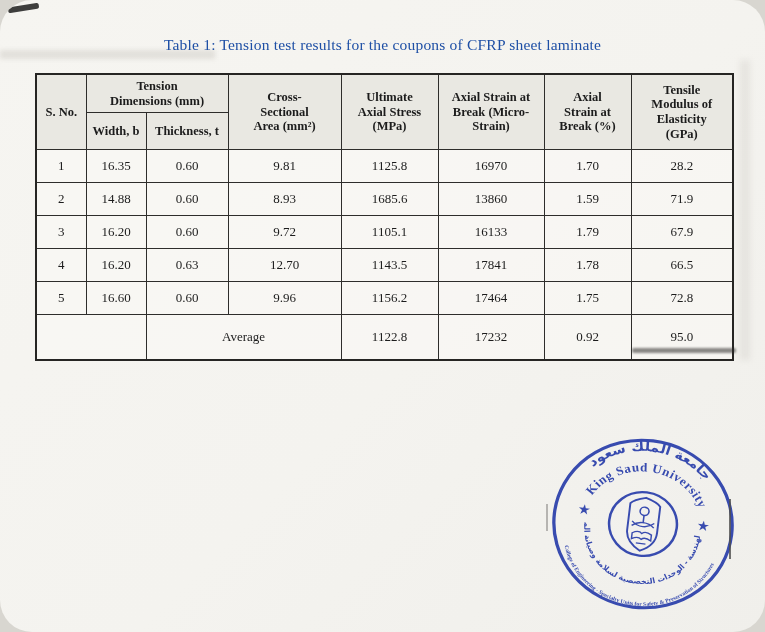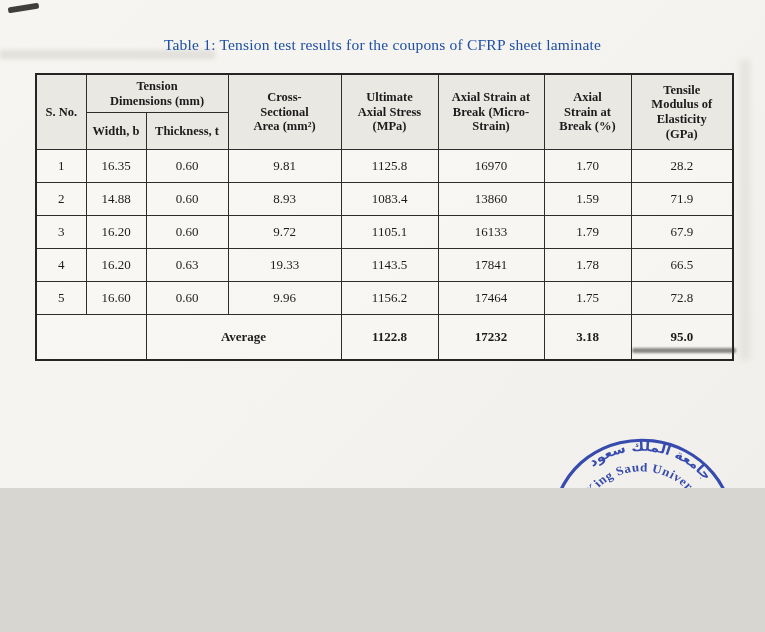--- a/index.html
+++ b/index.html
@@ -1,19 +1,19 @@
 <!DOCTYPE html>
 <html><head>
 <meta charset="utf-8">
 <style>
   html,body{margin:0;padding:0;background:#d8d6d0;}
   #page{
-    position:relative; width:765px; height:488px; overflow:hidden;
+    position:relative; width:765px; height:632px; overflow:hidden;
     background:linear-gradient(135deg,#f6f5f1 0%,#f4f3ef 55%,#f0efeb 100%);
-    font-family:"Liberation Serif", serif; color:#1c1c1c;
+    font-family:"Liberation Serif", serif; color:#1c1c1c;border-radius:32px;
   }
   
   .streak{position:absolute;pointer-events:none;}
   #streak-top{left:0;top:50px;width:215px;height:9px;background:rgba(175,173,165,.28);filter:blur(2px);}
   #streak-right{left:740px;top:60px;width:10px;height:300px;background:rgba(190,188,180,.25);filter:blur(3px);}
   #corner-mark{position:absolute;left:8px;top:5px;width:31px;height:6px;background:#1d1d1d;opacity:.85;transform:rotate(-9deg);border-radius:2px;}
   #artifact-line-left{position:absolute;left:546px;top:504px;width:2px;height:27px;background:#8d8c89;opacity:.6;}
   #artifact-line-right{position:absolute;left:729px;top:499px;width:2px;height:60px;background:#4d4d4c;opacity:.8;}
   #table-smudge{position:absolute;left:632px;top:348px;width:104px;height:5px;background:rgba(45,44,42,.55);filter:blur(1px);border-radius:2px;}
 
@@ -33,21 +33,21 @@
   }
   #results-table{border:2px solid #262523;}
   #results-table th{
     font-size:12.5px; font-weight:bold; white-space:pre-line; line-height:1.18;
     background:#e9e8e2;
   }
   #results-table td{font-size:13px; line-height:1.1; background:transparent;}
   tr.hdr-1 th{height:35px;}
   tr.hdr-2 th{height:34px;}
   tr.data-row td{height:30px;}
-  tr.avg-row td{height:42px; font-weight:bold; font-size:13.5px;}
+  tr.avg-row td{height:42px; font-weight:normal; font-size:13.5px;}
 
   #stamp-wrap{
     position:absolute; left:546px; top:433px; width:194px; height:182px;
     transform:rotate(7deg); opacity:.93; pointer-events:none;
   }
   #stamp-wrap svg{width:100%;height:100%;}
   .st-stroke{stroke:#2a3fab; fill:none;}
   .st-text{fill:#2a3fab;}
 </style>
 </head>
@@ -108,61 +108,61 @@
         <td>1125.8</td>
         <td>16970</td>
         <td>1.70</td>
         <td>28.2</td>
       </tr>
       <tr class="data-row">
         <td>2</td>
         <td>14.88</td>
         <td>0.60</td>
         <td>8.93</td>
-        <td>1083.4</td>
+        <td>1685.6</td>
         <td>13860</td>
         <td>1.59</td>
         <td>71.9</td>
       </tr>
       <tr class="data-row">
         <td>3</td>
         <td>16.20</td>
         <td>0.60</td>
         <td>9.72</td>
         <td>1105.1</td>
         <td>16133</td>
         <td>1.79</td>
         <td>67.9</td>
       </tr>
       <tr class="data-row">
         <td>4</td>
         <td>16.20</td>
         <td>0.63</td>
-        <td>19.33</td>
+        <td>12.70</td>
         <td>1143.5</td>
         <td>17841</td>
         <td>1.78</td>
         <td>66.5</td>
       </tr>
       <tr class="data-row">
         <td>5</td>
         <td>16.60</td>
         <td>0.60</td>
         <td>9.96</td>
         <td>1156.2</td>
         <td>17464</td>
         <td>1.75</td>
         <td>72.8</td>
       </tr>
       <tr class="avg-row">
         <td colspan="2"></td>
         <td colspan="2">Average</td>
         <td>1122.8</td>
         <td>17232</td>
-        <td>3.18</td>
+        <td>0.92</td>
         <td>95.0</td>
       </tr>
     </tbody>
   </table>
 
   <div id="stamp-wrap">
     <svg viewBox="-100 -100 200 200" preserveAspectRatio="none">
       <defs>
         <path id="arc-top-ar" d="M -80 -12 A 81 81 0 0 1 80 -12"></path>
         <path id="arc-ksu" d="M -62 -6 A 63 63 0 0 1 62 -6"></path>

